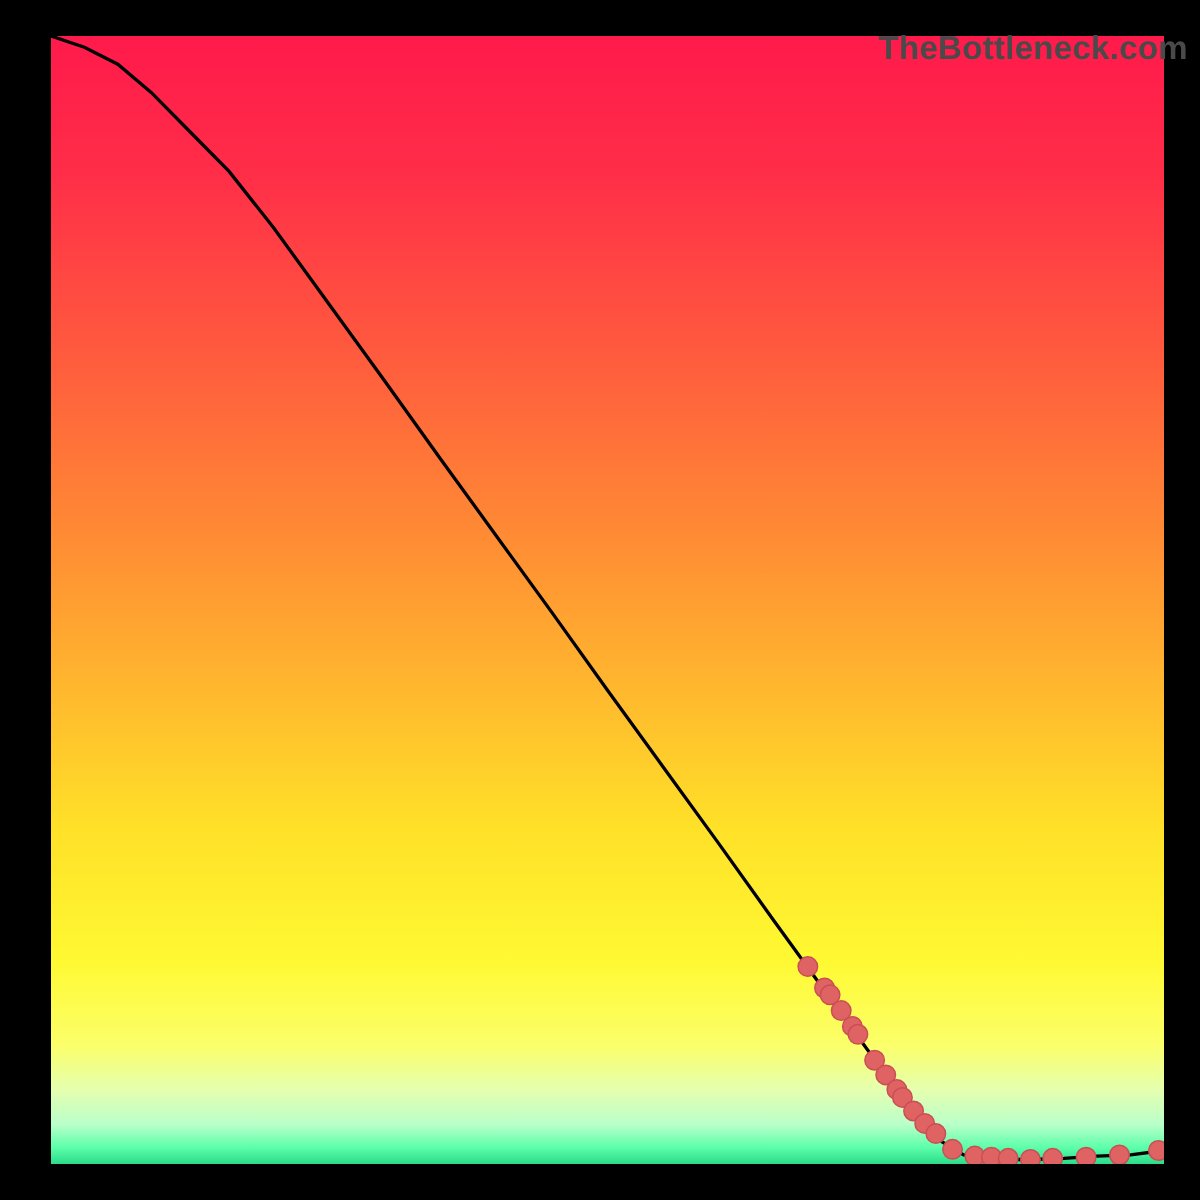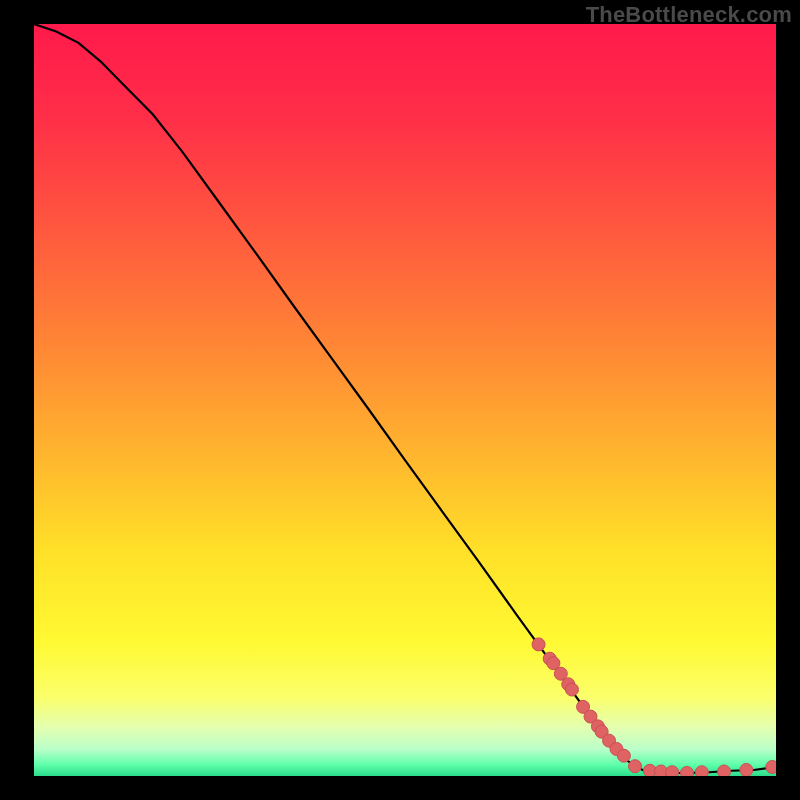--- a/index.html
+++ b/index.html
@@ -11,21 +11,21 @@
     font-family: Arial, Helvetica, sans-serif;
     overflow: hidden;
   }
   .frame {
     position: relative;
     width: 800px;
     height: 800px;
   }
   .watermark {
     position: absolute;
-    top: 2px;
+    top: 19px;
     right: 8px;
     color: #4a4a4a;
     font-size: 22px;
     font-weight: 600;
     letter-spacing: 0.2px;
     z-index: 5;
   }
   .plot-wrap {
     position: absolute;
     left: 34px;

